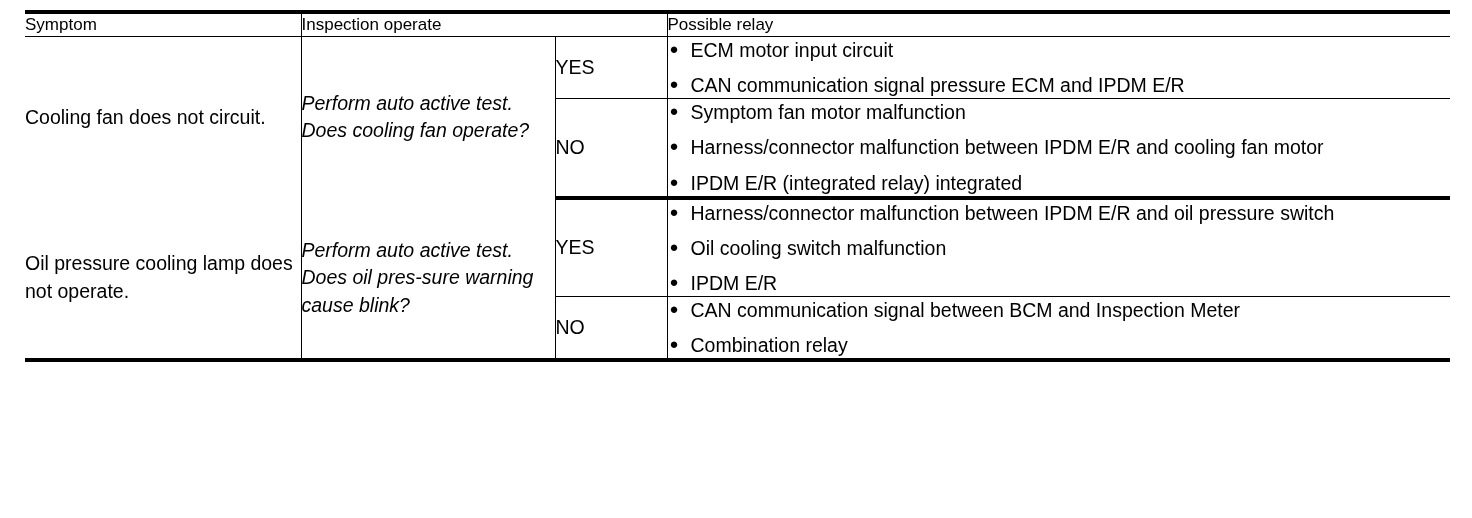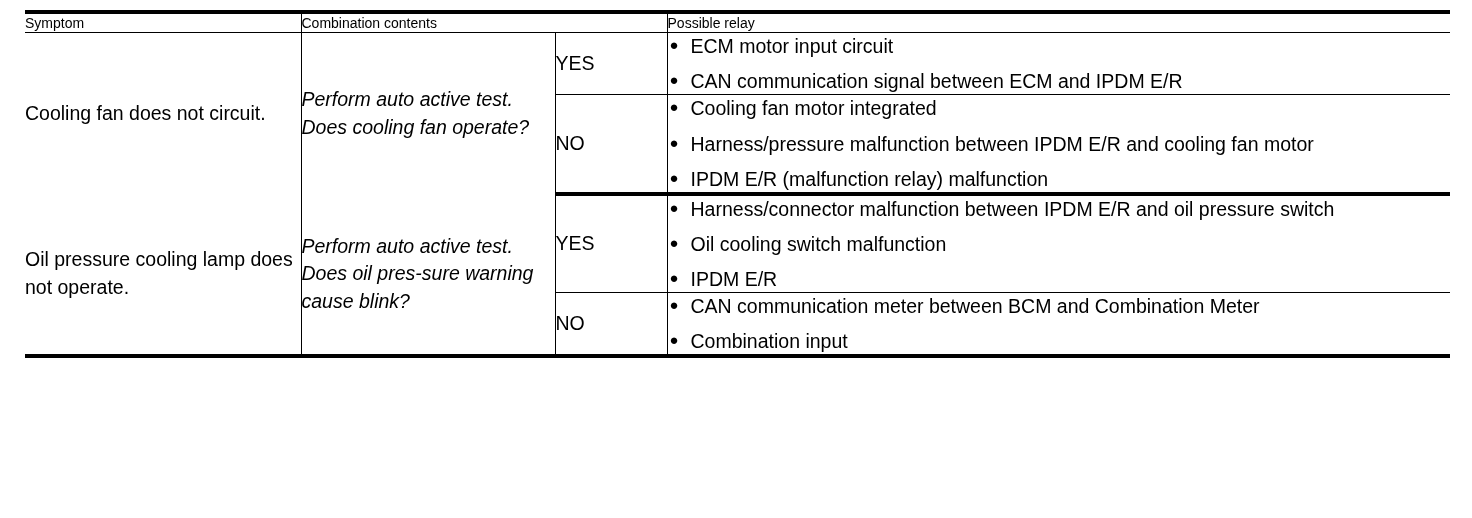--- a/index.html
+++ b/index.html
@@ -49,21 +49,21 @@
   
   .bt-thick { border-top: 4px solid #000; }
   .bb-thick { border-bottom: 4px solid #000; }
   .bb-thin  { border-bottom: 1.6px solid #000; }
   .br-thin  { border-right: 1.6px solid #000; }
 
   
   .hdr-cell {
     text-align: center;
     padding: 8px 6px 9px 6px;
-    font-size: 14px;
+    font-size: 17px;
   }
 
   
   .cell-symptom {
     padding: 10px 14px 10px 22px;
     line-height: 1.42;
   }
   .cell-inspection {
     padding: 10px 12px 10px 18px;
     line-height: 1.42;
@@ -107,60 +107,60 @@
     <colgroup>
       <col class="col-symptom">
       <col class="col-inspection">
       <col class="col-result">
       <col class="col-cause">
     </colgroup>
 
     <thead>
       <tr>
         <th class="hdr-cell bt-thick bb-thin br-thin">Symptom</th>
-        <th class="hdr-cell bt-thick bb-thin br-thin" colspan="2">Combination contents</th>
+        <th class="hdr-cell bt-thick bb-thin br-thin" colspan="2">Inspection operate</th>
         <th class="hdr-cell bt-thick bb-thin">Possible relay</th>
       </tr>
     </thead>
 
     <tbody>
 
       <tr>
         <td class="cell-symptom br-thin" rowspan="2">Cooling fan does not circuit.</td>
         <td class="cell-inspection br-thin" rowspan="2">Perform auto active test. Does cooling fan operate?</td>
         <td class="cell-result br-thin bb-thin">YES</td>
         <td class="cell-cause bb-thin">
           <ul class="causes">
             <li>
               <span class="bullet">●</span>
               <span>ECM motor input circuit</span>
             </li>
             <li>
               <span class="bullet">●</span>
-              <span>CAN communication signal between ECM and IPDM E/R</span>
+              <span>CAN communication signal pressure ECM and IPDM E/R</span>
             </li>
           </ul>
         </td>
       </tr>
 
       <tr>
         <td class="cell-result br-thin bb-thick">NO</td>
         <td class="cell-cause bb-thick">
           <ul class="causes">
             <li>
               <span class="bullet">●</span>
-              <span>Cooling fan motor integrated</span>
-            </li>
-            <li>
-              <span class="bullet">●</span>
-              <span>Harness/pressure malfunction between IPDM E/R and cooling fan motor</span>
-            </li>
-            <li>
-              <span class="bullet">●</span>
-              <span>IPDM E/R (malfunction relay) malfunction</span>
+              <span>Symptom fan motor malfunction</span>
+            </li>
+            <li>
+              <span class="bullet">●</span>
+              <span>Harness/connector malfunction between IPDM E/R and cooling fan motor</span>
+            </li>
+            <li>
+              <span class="bullet">●</span>
+              <span>IPDM E/R (integrated relay) integrated</span>
             </li>
           </ul>
         </td>
       </tr>
 
       <tr>
         <td class="cell-symptom br-thin bb-thick" rowspan="2">Oil pressure cooling lamp does not operate.</td>
         <td class="cell-inspection br-thin bb-thick" rowspan="2">Perform auto active test. Does oil pres-sure warning cause blink?</td>
         <td class="cell-result br-thin bb-thin">YES</td>
         <td class="cell-cause bb-thin">
@@ -180,25 +180,25 @@
           </ul>
         </td>
       </tr>
 
       <tr>
         <td class="cell-result br-thin bb-thick">NO</td>
         <td class="cell-cause bb-thick">
           <ul class="causes">
             <li>
               <span class="bullet">●</span>
-              <span>CAN communication meter between BCM and Combination Meter</span>
-            </li>
-            <li>
-              <span class="bullet">●</span>
-              <span>Combination input</span>
+              <span>CAN communication signal between BCM and Inspection Meter</span>
+            </li>
+            <li>
+              <span class="bullet">●</span>
+              <span>Combination relay</span>
             </li>
           </ul>
         </td>
       </tr>
 
     </tbody>
   </table>
 
 </div>
 

